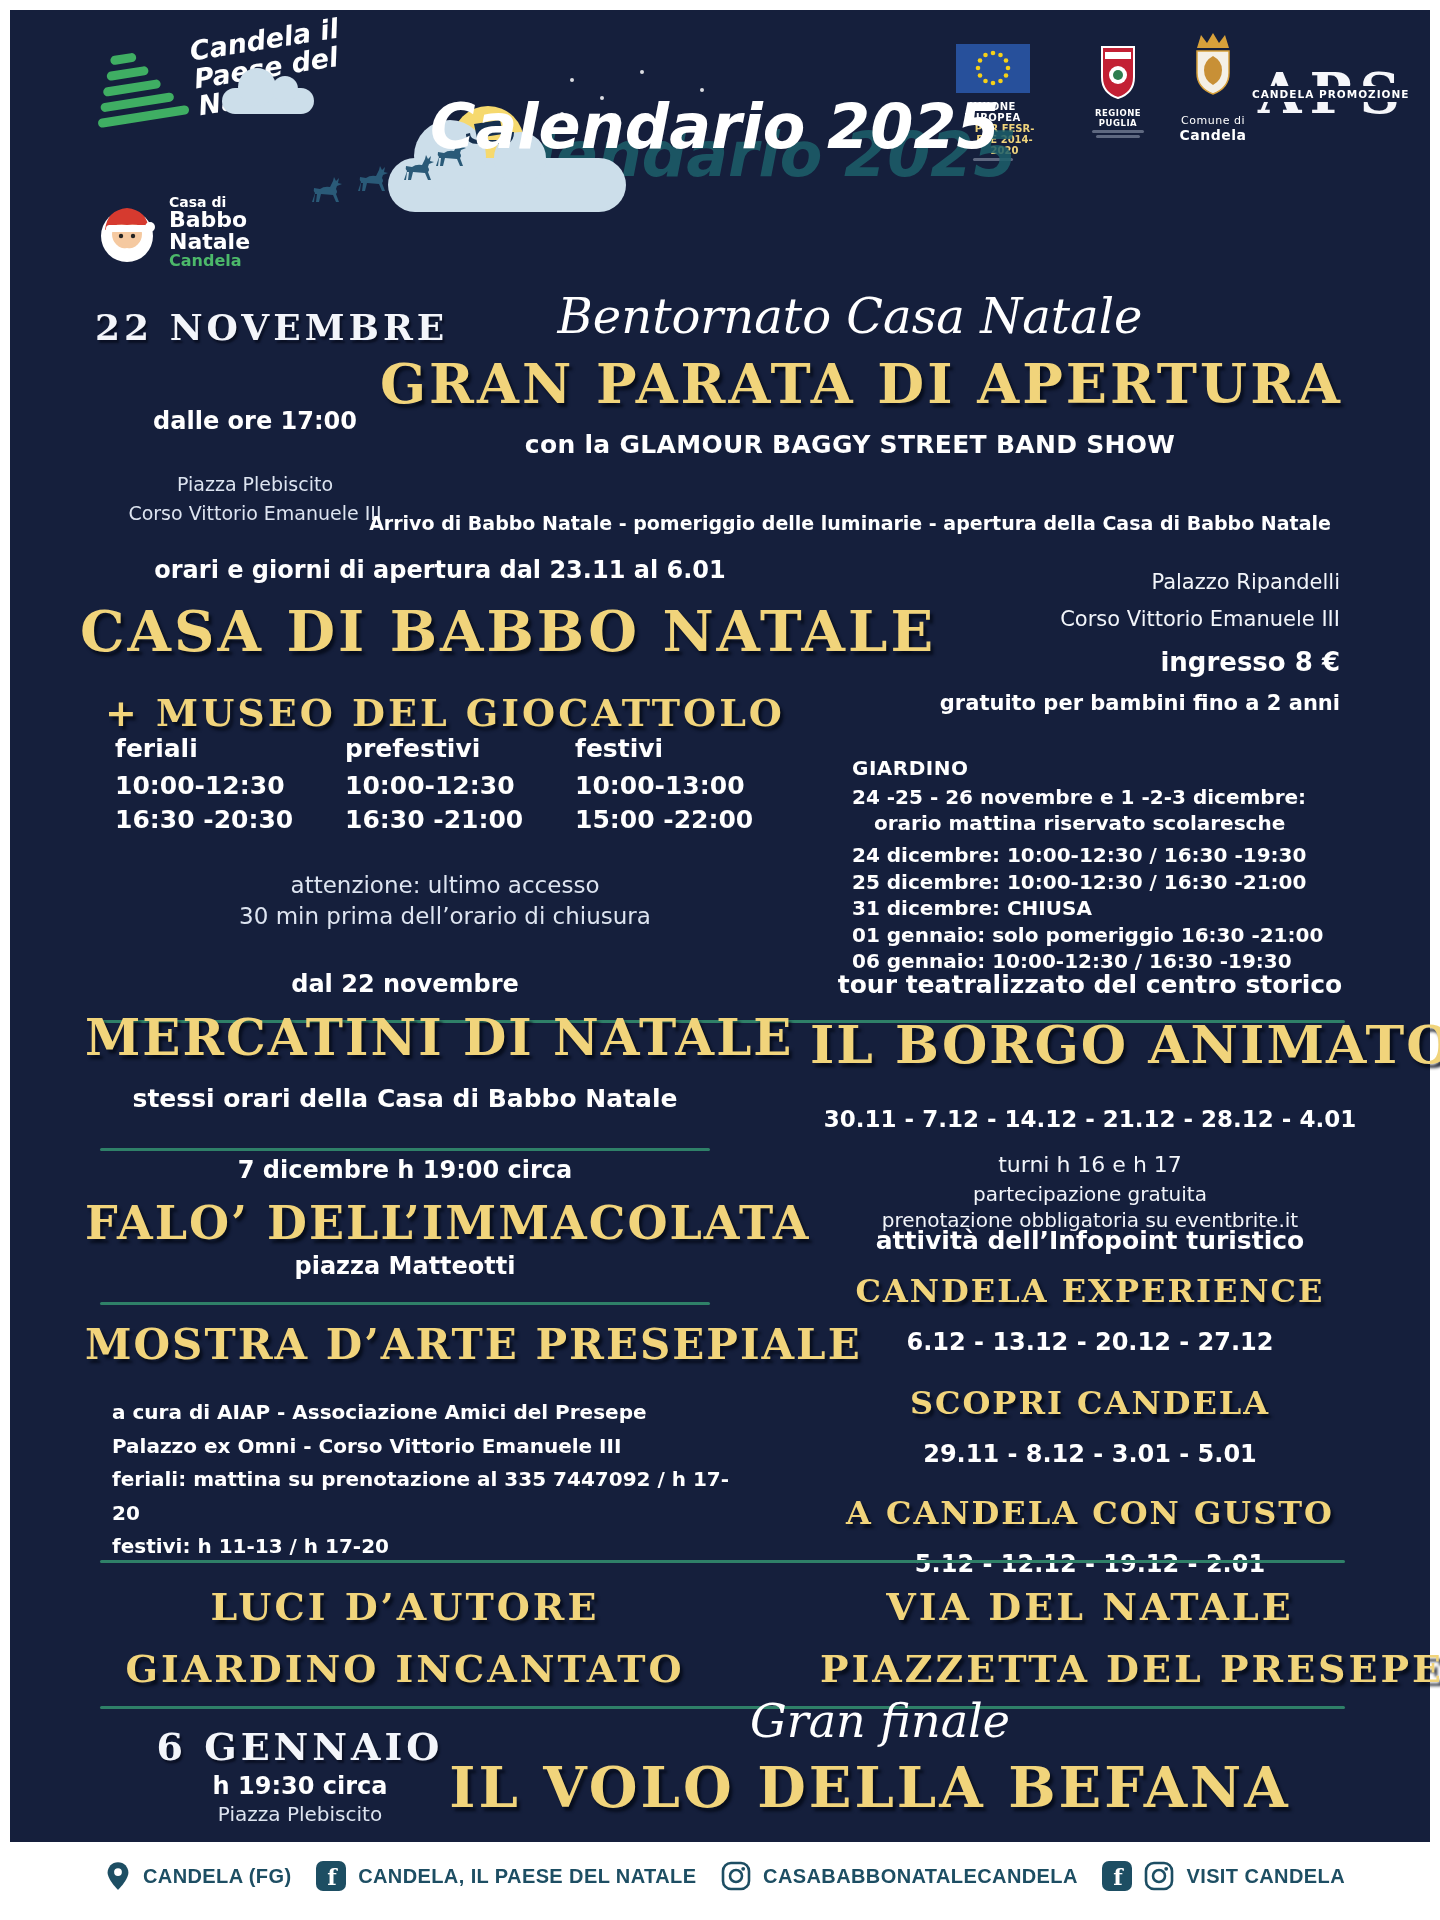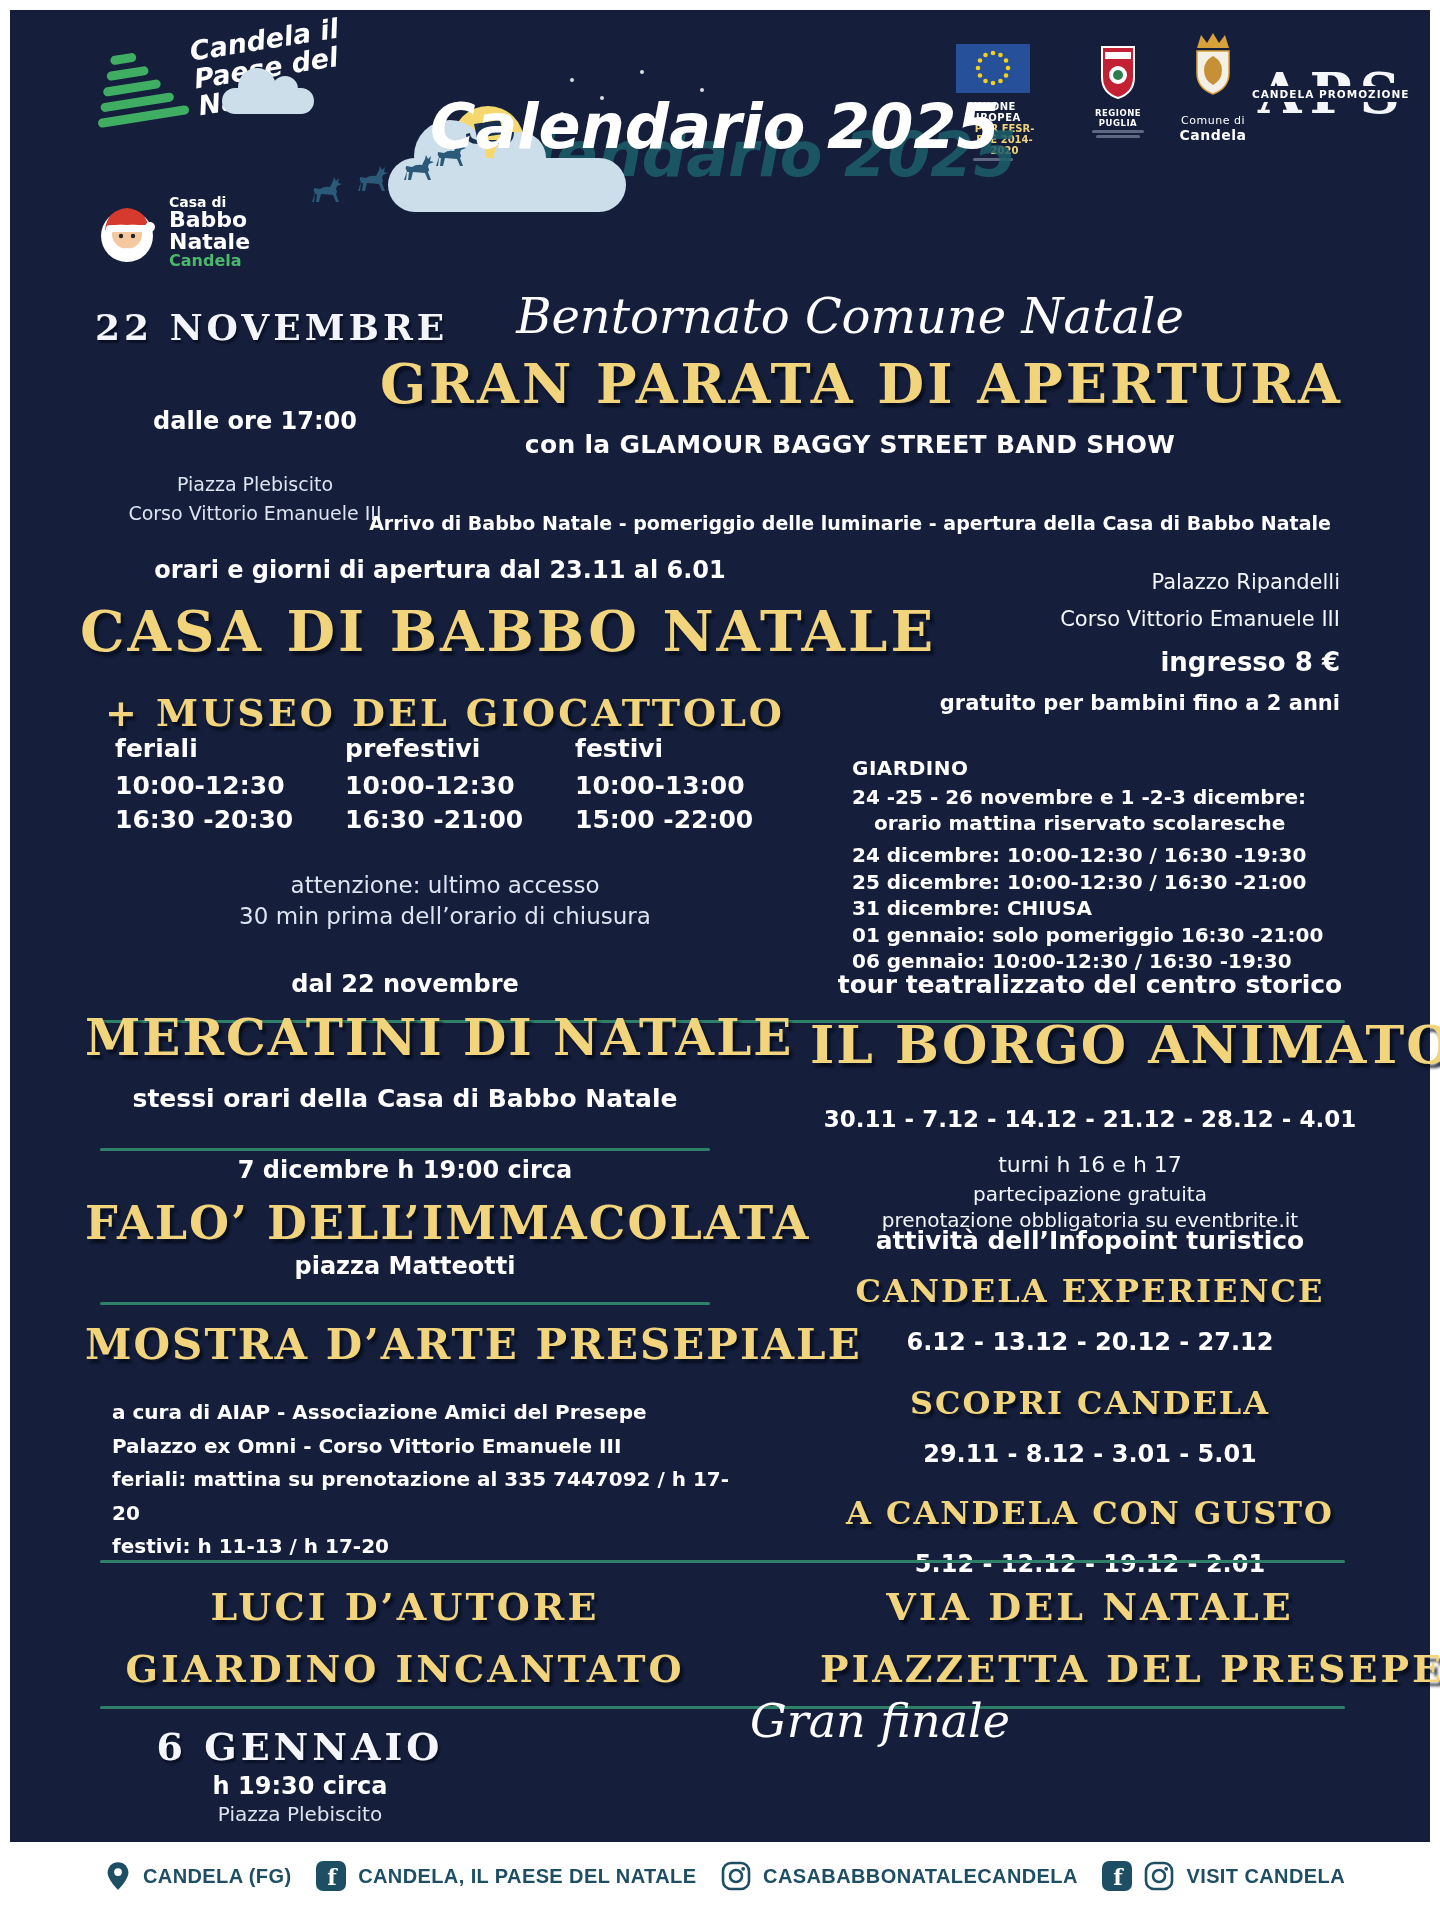--- a/index.html
+++ b/index.html
@@ -253,21 +253,21 @@
     <div id="aps-acronym">APS</div>
     <div id="aps-band">CANDELA PROMOZIONE</div>
   </div>
 
   <div id="op-date" class="abs c wserif">22 NOVEMBRE</div>
   <div id="op-time" class="abs c wb">dalle ore 17:00</div>
   <div id="op-place" class="abs c wl">
     <div>Piazza Plebiscito</div>
     <div>Corso Vittorio Emanuele III</div>
   </div>
-  <div id="op-script" class="abs c script">Bentornato Comune Natale</div>
+  <div id="op-script" class="abs c script">Bentornato Casa Natale</div>
   <div id="op-title" class="abs c gold">GRAN PARATA DI APERTURA</div>
   <div id="op-band" class="abs c wb">con la GLAMOUR BAGGY STREET BAND SHOW</div>
   <div id="op-info" class="abs c wb">Arrivo di Babbo Natale - pomeriggio delle luminarie - apertura della Casa di Babbo Natale</div>
 
   <div id="casa-sub" class="abs c wb">orari e giorni di apertura dal 23.11 al 6.01</div>
   <div id="casa-title" class="abs c gold">CASA DI BABBO NATALE</div>
   <div id="casa-title2" class="abs c gold">+ MUSEO DEL GIOCATTOLO</div>
 
   <div id="casa-table" class="abs">
     <div class="sch-col">
@@ -355,20 +355,21 @@
   <div id="li-2" class="abs c gold light-title">GIARDINO INCANTATO</div>
   <div id="li-3" class="abs c gold light-title">VIA DEL NATALE</div>
   <div id="li-4" class="abs c gold light-title">PIAZZETTA DEL PRESEPE</div>
 
   <div class="divider" style="left:100px;top:1706px;width:1245px;"></div>
 
   <div id="bef-date" class="abs c wserif">6 GENNAIO</div>
   <div id="bef-time" class="abs c wb">h 19:30 circa</div>
   <div id="bef-place" class="abs c wl">Piazza Plebiscito</div>
   <div id="bef-script" class="abs c script">Gran finale</div>
+  <div id="bef-title" class="abs c gold">IL VOLO DELLA BEFANA</div>
 
   <div id="footer">
     <div class="f-item">
       <svg width="26" height="32" viewBox="0 0 30 36">
         <path d="M15 2 C8 2 3 7.5 3 14 c0 8.5 12 20 12 20 s12 -11.5 12 -20 C27 7.5 22 2 15 2 z" fill="#1d4e63"></path>
         <circle cx="15" cy="13.5" r="4.5" fill="#ffffff"></circle>
       </svg>
       <span class="f-label">CANDELA (FG)</span>
     </div>
     <div class="f-item">

